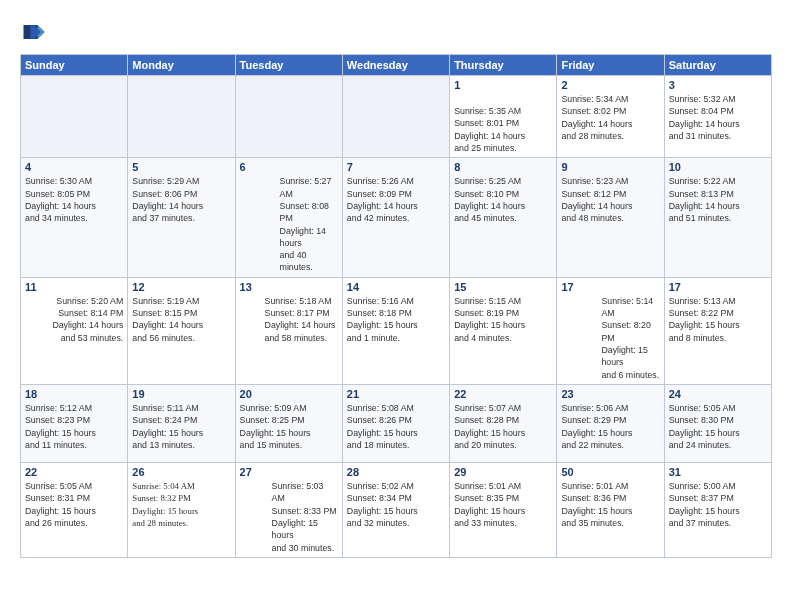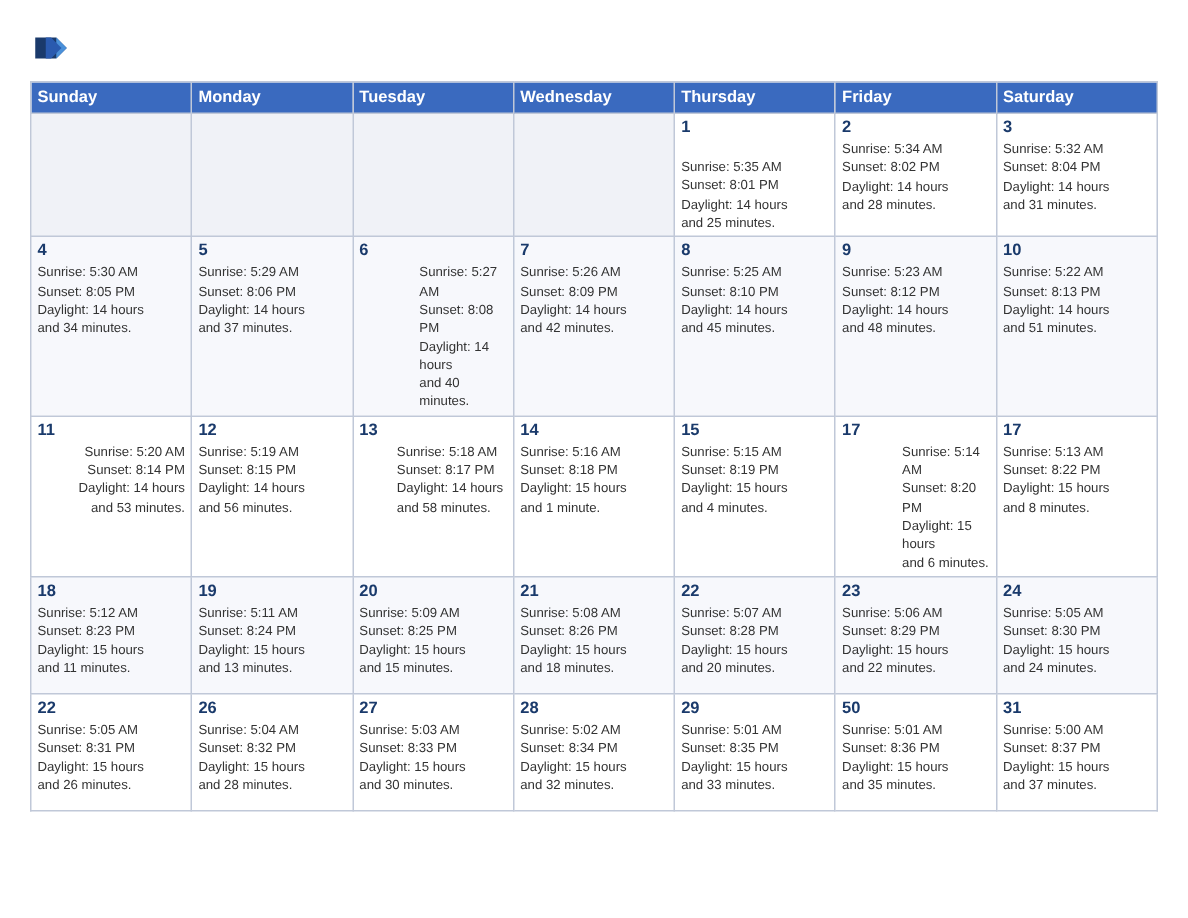--- a/index.html
+++ b/index.html
@@ -314,28 +314,28 @@
         <tr>
           <td>
             <span class="day-num">22</span>
             <div class="day-info" style="white-space: pre-line;">Sunrise: 5:05 AM
 Sunset: 8:31 PM
 Daylight: 15 hours
 and 26 minutes.</div>
           </td>
           <td>
             <span class="day-num">26</span>
-            <div class="day-info" style="white-space: pre-line;">Sunrise: 5:04 AM
+            <div class="day-info" style="white-space: pre-line; font-family: Liberation Serif, serif;">Sunrise: 5:04 AM
 Sunset: 8:32 PM
 Daylight: 15 hours
 and 28 minutes.</div>
           </td>
           <td>
             <span class="day-num">27</span>
-            <div class="day-info" style="white-space: pre-line;">Sunrise: 5:03 AM
+            <div class="day-info" style="white-space: pre-line; margin-left: 32px;">Sunrise: 5:03 AM
 Sunset: 8:33 PM
 Daylight: 15 hours
 and 30 minutes.</div>
           </td>
           <td>
             <span class="day-num">28</span>
             <div class="day-info" style="white-space: pre-line;">Sunrise: 5:02 AM
 Sunset: 8:34 PM
 Daylight: 15 hours
 and 32 minutes.</div>

